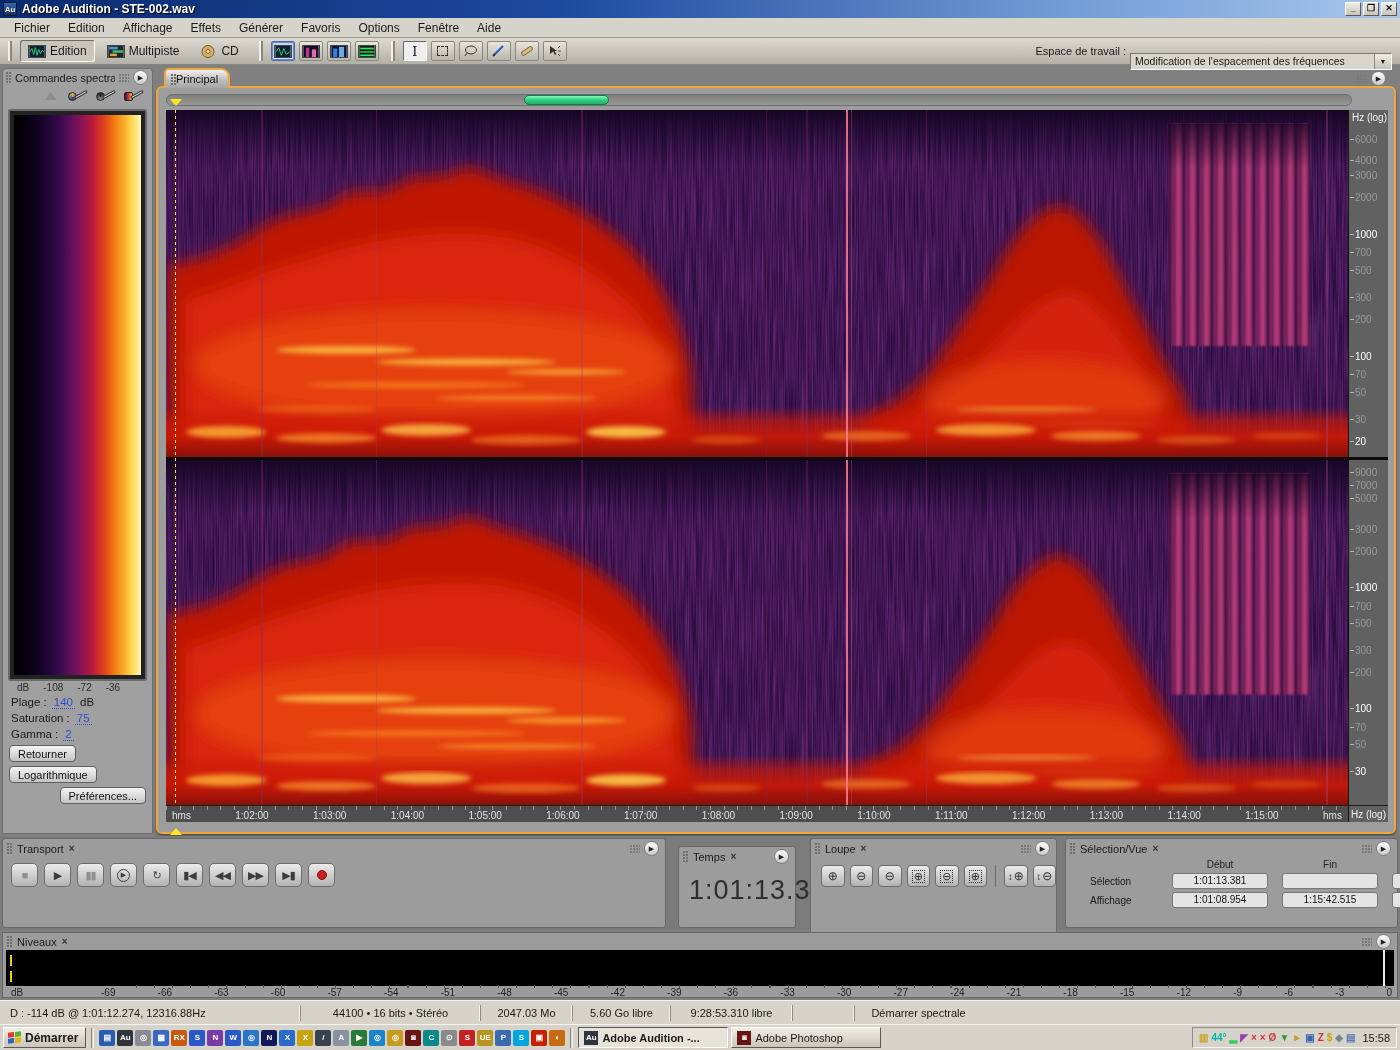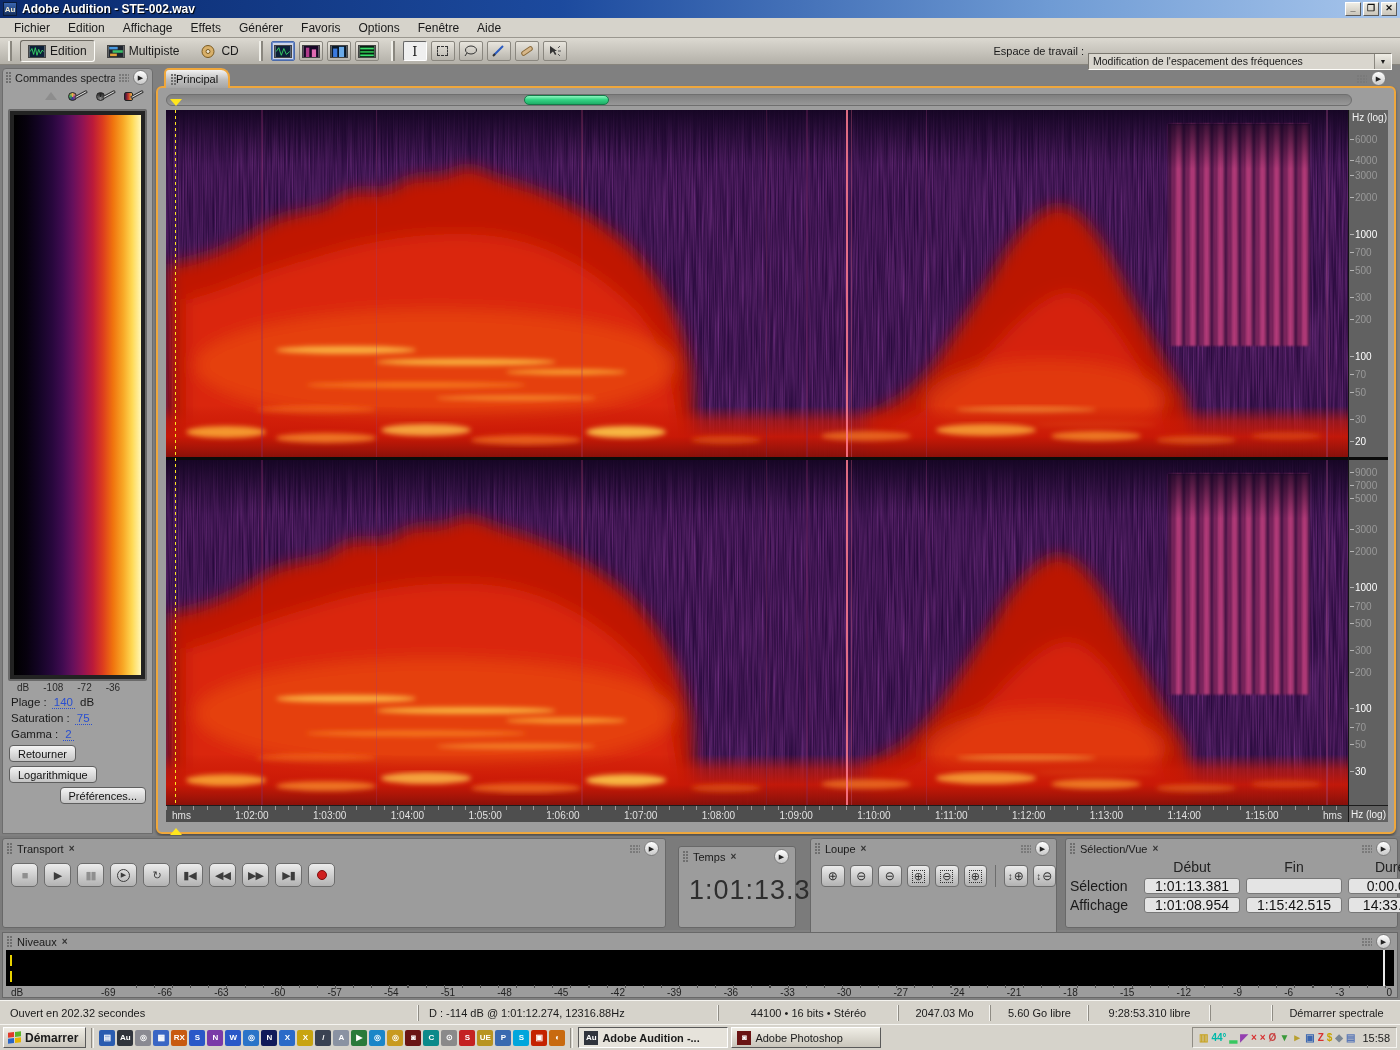--- a/index.html
+++ b/index.html
@@ -30,21 +30,21 @@
   .tgrip { width:4px; height:20px; border-left:2px solid #f0efe9; border-right:2px solid #8a877f; margin-right:4px; }
   .modebtn { height:22px; display:flex; align-items:center; gap:4px; padding:0 7px;
     border:1px solid transparent; border-radius:3px; font-size:12px; }
   .modebtn.pressed { background:#c8c5bd; border-color:#6e6b63 #fdfcf8 #fdfcf8 #6e6b63; }
   .mini { width:18px; height:13px; border:1px solid #444; display:block; }
   .viewbtn, .toolbtn { width:24px; height:20px; border:1px solid #8a877f; border-radius:2px;
     background:linear-gradient(#e8e5dd,#b8b5ad); display:flex; align-items:center; justify-content:center; }
   .viewbtn.sel { border-color:#4a6aaa; box-shadow:0 0 0 1px #6a8aca inset; background:#cdd6e8; }
   .toolbtn.sel { background:#efefef; border-color:#666 #fff #fff #666; }
   .wslabel { margin-left:auto; font-size:11px; }
-  .wsfield { width:304px; height:17px; background:#d9d6ce; border:1px solid;
+  .wsfield { width:262px; height:17px; background:#d9d6ce; border:1px solid;
     border-color:#7a776f #fdfcf8 #fdfcf8 #7a776f; display:flex; align-items:center;margin-top:20px; }
   .wsfield .txt { flex:1; padding:0 4px; font-size:10.5px; white-space:nowrap; overflow:hidden; }
   .wsfield .arrow { width:17px; height:15px; background:linear-gradient(#efede5,#c4c1b9);
     border-left:1px solid #8a877f; font-size:7px; display:flex; align-items:center; justify-content:center; }
 
   
   .ptab { display:inline-flex; align-items:center; height:18px; padding:0 10px 0 5px;
     background:linear-gradient(#f2f2f2,#bdbdbd 55%,#a5a5a5); border:1px solid #6d6d6d; border-bottom:none;
     border-radius:5px 9px 0 0; font-size:11px; color:#111; position:relative; z-index:3; }
   .grip { width:5px; height:11px;
@@ -130,22 +130,22 @@
     display:flex; align-items:center; justify-content:center; font-size:7px; letter-spacing:0; }
   .tbtn .rec { width:10px; height:10px; border-radius:50%; background:#cf2020; border:1px solid #7e1010; }
   .timedisp { font-size:27px; color:#2e2e2e; padding:10px 0 0 10px; letter-spacing:1px; }
   .zbtns { display:flex; gap:5px; padding:8px 0 0 10px; align-items:center; }
   .zbtn { width:25px; height:22px; border:1px solid #6d6d6d; border-radius:4px;
     background:linear-gradient(#ececec,#b2b2b2); color:#2f2f2f; font-size:12px;
     display:flex; align-items:center; justify-content:center; gap:1px; }
   .zbtn .dotted { border:1px dotted #333; padding:0 1px; font-size:11px; line-height:11px; }
   .zbtn .vv { font-size:10px; }
   .zsep { width:1px; height:22px; background:#6d6d6d; margin:0 3px; }
-  .svtable { display:grid; grid-template-columns:68px 96px 96px 92px; gap:3px 6px; padding:2px 0 0 4px;
-    font-size:14px; align-items:center; }
+  .svtable { display:grid; grid-template-columns:68px 96px 96px 92px; gap:3px 14px; padding:2px 0 0 4px;
+    font-size:10px; align-items:center;margin-left:20px; }
   .svtable .colh { text-align:center; color:#222; }
   .svtable .rowl { text-align:left; }
   .svval { height:16px; background:#e4e4e4; border:1px solid #777; border-radius:3px;
     text-align:center; line-height:14px; color:#111; }
 
   
   .niveaux { position:absolute; left:2px; top:932px; width:1396px; height:66px;
     background:#9c9c9c; border:1px solid #686868; }
   .niveaux .hdr { display:flex; align-items:center; gap:5px; padding:1px 6px 0 4px; height:16px; }
   .meter { position:absolute; left:3px; top:17px; width:1388px; height:36px; background:#000; }
@@ -670,21 +670,20 @@
         <span>-12</span>
         <span>-9</span>
         <span>-6</span>
         <span>-3</span>
         <span>0</span>
       </span>
   </div>
 </div>
 
 <div class="statusbar">
-  <span class="seg grow">Ouvert en 202.32 secondes</span>
   <span class="seg" style="width:300px" class2="center">D : -114 dB @ 1:01:12.274, 12316.88Hz</span>
   <span class="seg center" style="width:180px">44100 • 16 bits • Stéréo</span>
   <span class="seg center" style="width:92px">2047.03 Mo</span>
   <span class="seg center" style="width:98px">5.60 Go libre</span>
   <span class="seg center" style="width:122px">9:28:53.310 libre</span>
   <span class="seg" style="width:62px"></span>
   <span class="seg center" style="width:128px">Démarrer spectrale</span>
 </div>
 
 <div class="taskbar">

